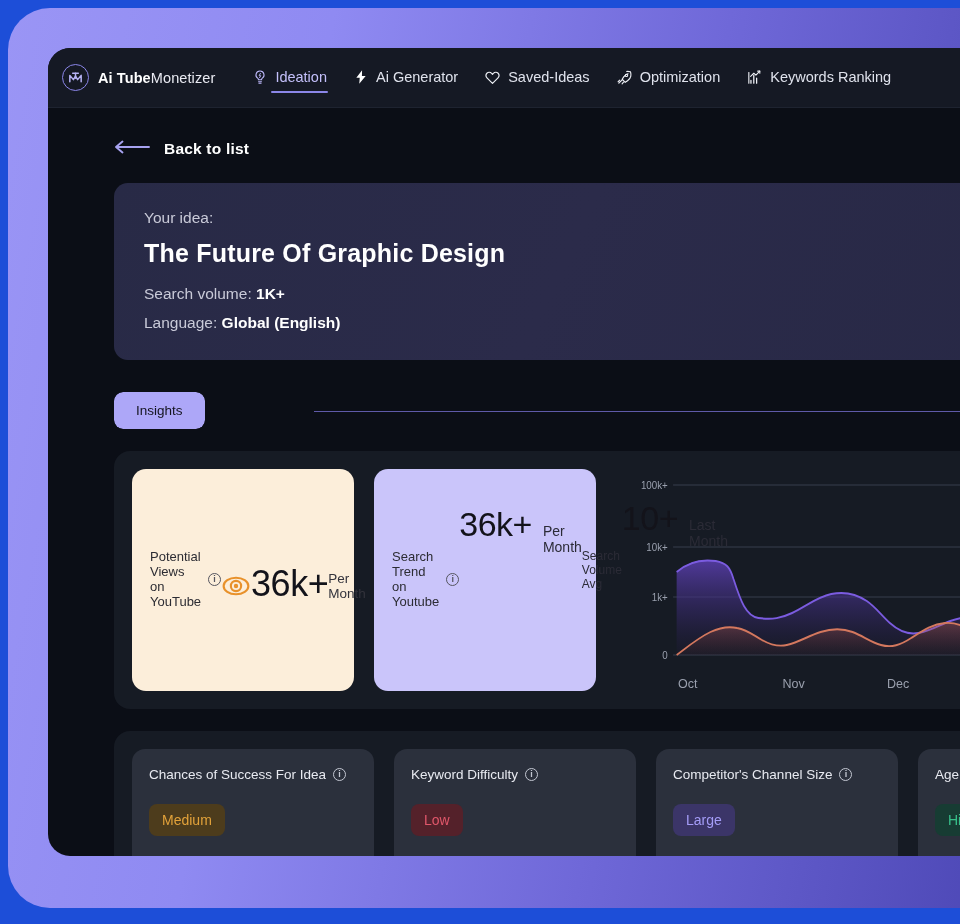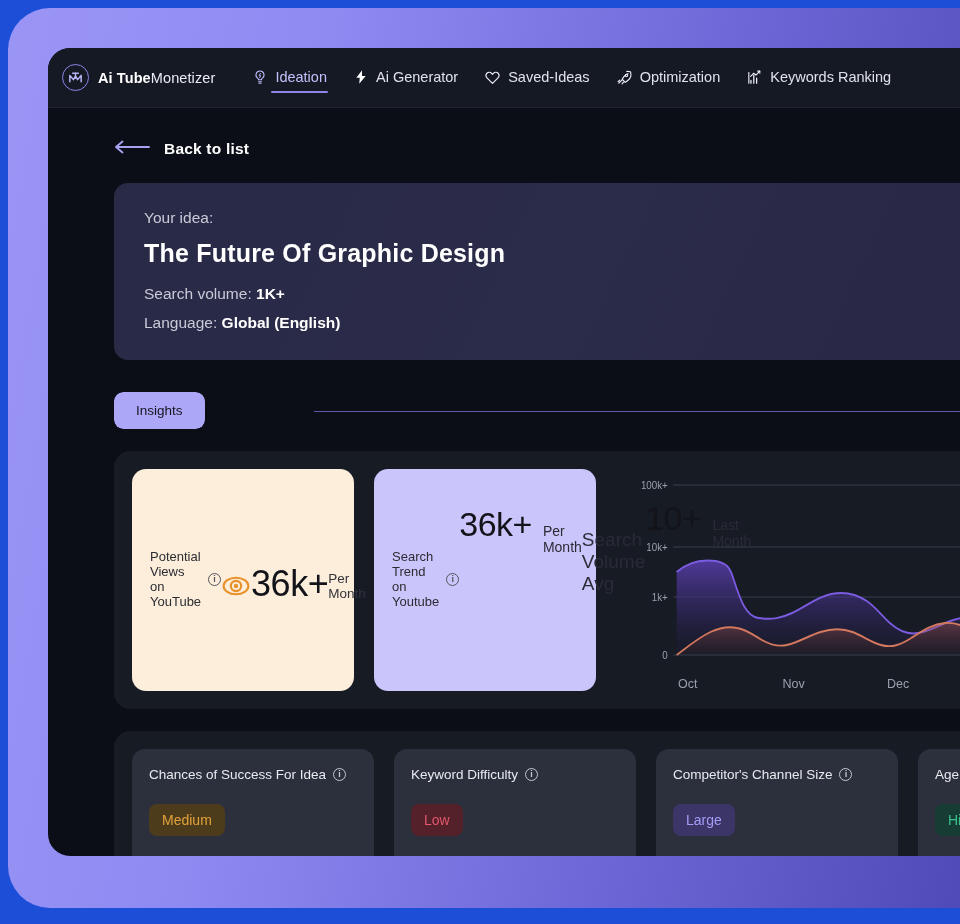--- a/index.html
+++ b/index.html
@@ -162,21 +162,21 @@
   .eye-wrap { margin: 22px 0 6px; }
   .big-num {
     font-size: 36px; font-weight: 400; color: #13131a; letter-spacing: -.5px;
   }
   .cream .big-num { margin-top: 8px; }
   .sub-label { font-size: 13.5px; color: #33333c; margin-top: 12px; }
 
   .lilac-row { display: flex; align-items: baseline; gap: 11px; margin-top: 16px; }
   .lilac-row .big-num { font-size: 34px; }
   .lilac-row .unit { font-size: 14px; color: #2b2b36; font-weight: 400; }
-  .lilac-sub-title { font-size: 19px; color: #2b2b36; margin-top: 40px; }
+  .lilac-sub-title { font-size: 12px; color: #2b2b36; margin-top: 60px; }
 
   
   .chart-area { flex: 1; position: relative; padding: 6px 0 0 18px; min-width: 0; }
   .chart-svg { display: block; width: 100%; height: 196px; }
   .xaxis {
     display: flex; margin-left: 44px; margin-top: 6px;
   }
   .xaxis span {
     font-size: 12.5px; color: #9aa0ae; width: 25%;
   }

